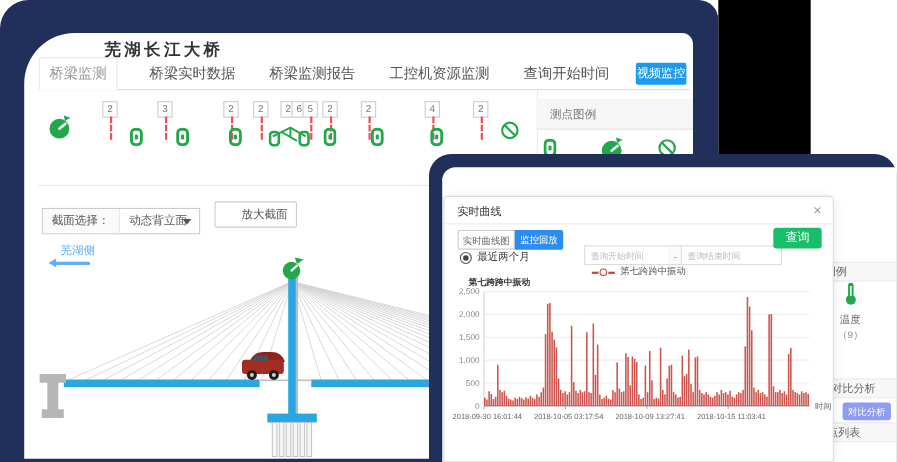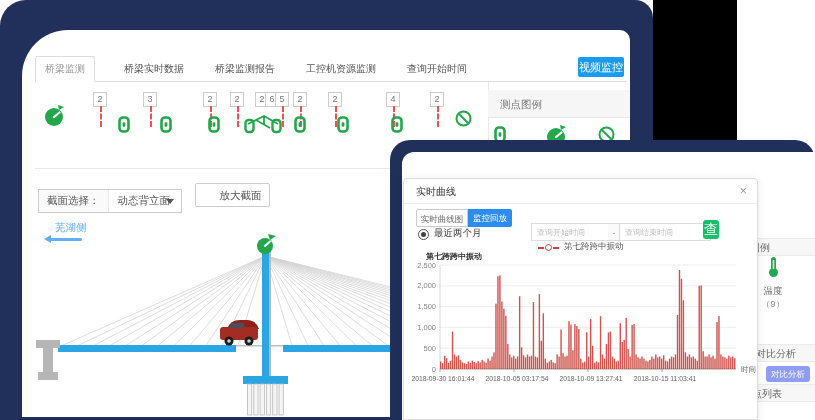--- a/index.html
+++ b/index.html
@@ -10,21 +10,21 @@
   .navy-main{position:absolute;left:0;top:0;width:653px;height:420px;background:#20305a;
              border-radius:26px 18px 0 0;}
   .navy-modal{position:absolute;left:390px;top:140px;width:425px;height:280px;background:#20305a;
               border-radius:20px 20px 0 0;}
   
   .win{position:absolute;left:22px;top:30px;width:608px;height:387px;background:#fff;
        border-radius:46px 10px 0 0;}
   .title{position:absolute;left:73px;top:6px;font-size:15px;font-weight:600;letter-spacing:3px;color:#333;}
   .tabs{position:absolute;left:13px;top:25px;width:592px;height:26px;border-bottom:1px solid #ddd;
         display:flex;gap:27px;align-items:flex-end;}
-  .tab{font-size:10px;color:#555;padding:5px 2px;white-space:nowrap;cursor:pointer;font-family:Liberation Serif, serif;}
+  .tab{font-size:13px;color:#555;padding:5px 2px;white-space:nowrap;cursor:pointer;font-family:Liberation Serif, serif;}
   .tab.active{border:1px solid #ddd;border-bottom:1px solid #fff;margin-bottom:-1px;background:#fff;
               color:#999;padding:5px 9px;border-radius:2px 2px 0 0;}
   .vbtn{position:absolute;left:556px;top:27px;width:46px;height:20px;background:#1a9bf0;color:#fff;
         font-size:11px;line-height:20px;text-align:center;border-radius:2px;cursor:pointer;}
   .sbadge{position:absolute;top:62px;width:12px;height:13px;background:#fff;border:1px solid #ccc;
           font-size:9px;line-height:13px;text-align:center;color:#777;}
   .sdash{position:absolute;top:76px;height:21px;width:0;border-left:2px dashed #ef4f4f;}
   .sico{position:absolute;line-height:0;}
   .sb-divider{position:absolute;left:466px;top:52px;width:0;height:335px;border-left:1px solid #e8e8e8;}
   .sb-head{position:absolute;left:466px;top:60px;width:142px;height:28px;background:#f6f6f6;
@@ -65,39 +65,40 @@
   .dtab.plain{left:12px;width:52px;border:1px solid #ccc;color:#666;background:#fff;border-radius:2px 0 0 2px;}
   .dtab.blue{left:64px;width:44px;background:#2d8cf0;color:#fff;border-radius:0 2px 2px 0;}
   .radio{position:absolute;left:14px;top:50px;width:9px;height:9px;border:1px solid #555;border-radius:50%;cursor:pointer;}
   .radio:before{content:"";position:absolute;left:2px;top:2px;width:5px;height:5px;background:#444;border-radius:50%;}
   .rlabel{position:absolute;left:30px;top:48px;font-size:9.5px;color:#333;}
   .din{position:absolute;top:44px;height:18px;border:1px solid #ddd;font-size:8px;color:#555;
        padding:0 5px;box-sizing:border-box;outline:none;font-family:inherit;}
   .din::placeholder{color:#bbb;}
   .dsep{position:absolute;left:204px;top:44px;width:12px;height:18px;background:#fafafa;border:1px solid #ddd;
         border-left:none;border-right:none;font-size:9px;color:#999;line-height:18px;text-align:center;box-sizing:border-box;}
-  .qbtn{position:absolute;left:299px;top:41px;width:16px;height:19px;background:#19be6b;color:#fff;
-        font-size:14px;line-height:19px;text-align:center;border-radius:3px;cursor:pointer;}
+  .qbtn{position:absolute;left:299px;top:28px;width:44px;height:19px;background:#19be6b;color:#fff;
+        font-size:11px;line-height:19px;text-align:center;border-radius:3px;cursor:pointer;}
   .dlegend{position:absolute;left:0;top:62px;width:100%;text-align:center;font-size:8.5px;color:#555;}
   .lmark{display:inline-block;vertical-align:middle;margin-right:3px;}
   .lmark i{display:inline-block;vertical-align:middle;}
   .lmark .dash{width:6px;height:2px;background:#c9423b;}
   .lmark .ring{width:5px;height:5px;border:1.5px solid #c9423b;border-radius:50%;margin:0 1px;}
   .ctitle{position:absolute;left:22px;top:72px;font-size:8px;color:#333;font-weight:bold;}
   #chart-svg{position:absolute;left:2px;top:82px;}
 </style>
 </head>
 <body>
 
 <div class="stage">
 
   <div class="black-patch"></div>
   <div class="navy-main"></div>
 
   <div class="win">
+    <div class="title">芜湖长江大桥</div>
 
     <div class="tabs">
       <div class="tab active">桥梁监测</div>
       <div class="tab">桥梁实时数据</div>
       <div class="tab">桥梁监测报告</div>
       <div class="tab">工控机资源监测</div>
       <div class="tab">查询开始时间</div>
     </div>
     <div class="vbtn">视频监控</div>
 

